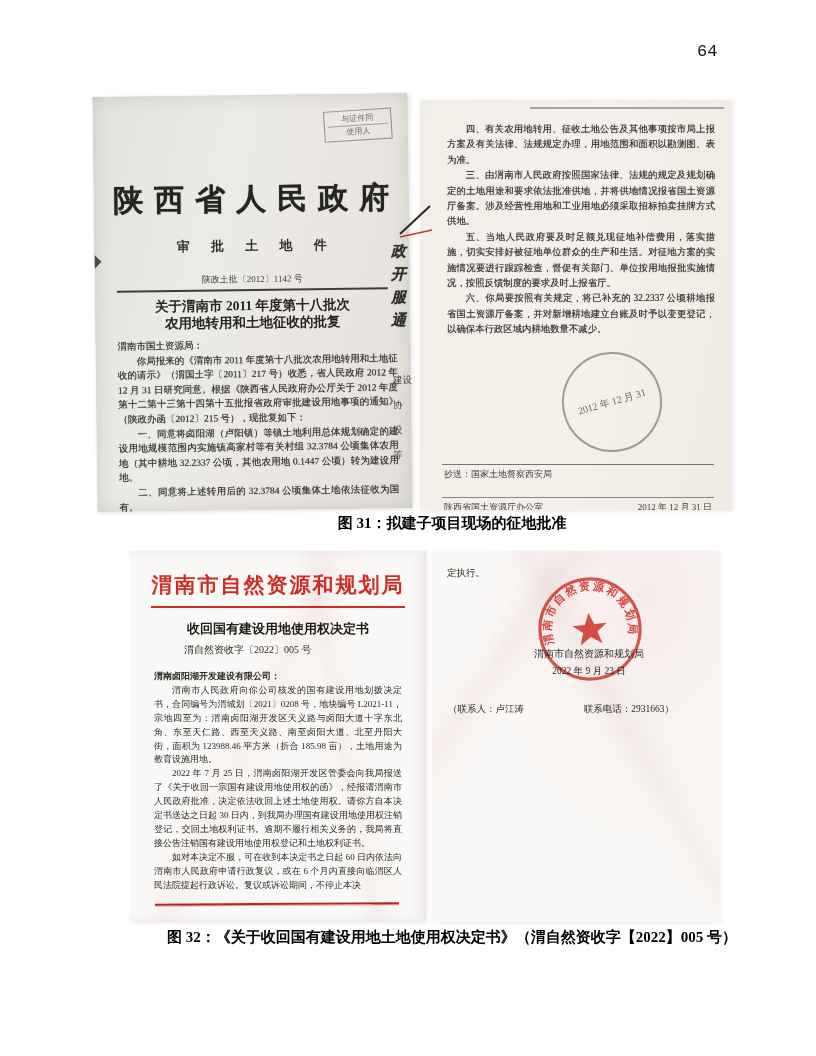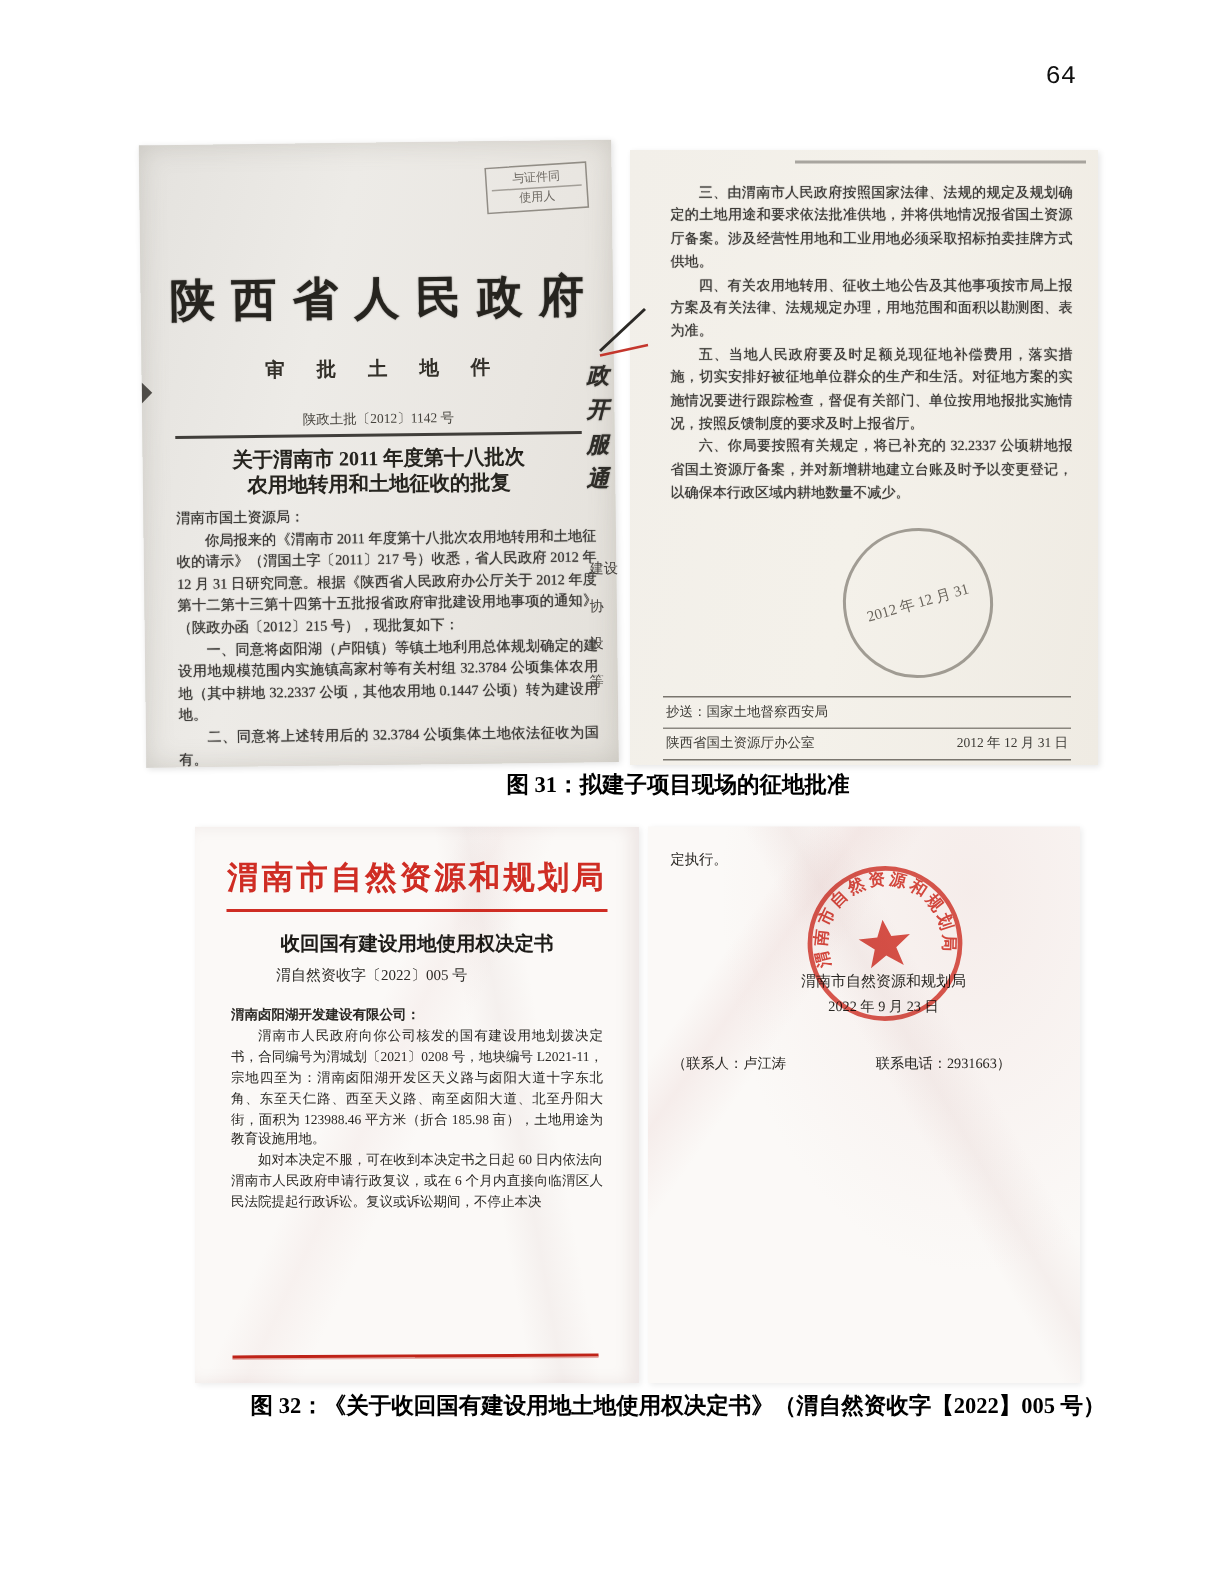--- a/index.html
+++ b/index.html
@@ -78,21 +78,21 @@
     display:flex;align-items:center;justify-content:center;
   }
   .f31r .gray-stamp span{
     font-size:10px;color:rgba(70,64,55,.8);transform:rotate(-6deg);white-space:nowrap;
   }
   .f31r .footer{
     position:absolute;left:22px;right:18px;top:364px;font-size:9px;color:#3d3b36;
   }
   .f31r .footer .row1{
     border-top:1.5px solid rgba(70,66,58,.7);border-bottom:1px solid rgba(70,66,58,.6);
-    padding:3px 2px 4px;
+    padding:3px 2px 16px;
   }
   .f31r .footer .row2{
     display:flex;justify-content:space-between;padding:3px 2px 4px;
     border-bottom:1.5px solid rgba(70,66,58,.7);
   }
   
   .edge-col{
     position:absolute;left:391px;top:240px;width:26px;overflow:hidden;
     font-weight:700;font-size:15px;line-height:23px;color:#2e2c28;
     text-shadow:0 0 1px rgba(40,38,34,.7);font-style:italic;
@@ -178,22 +178,22 @@
     <p>你局报来的《渭南市 2011 年度第十八批次农用地转用和土地征收的请示》（渭国土字〔2011〕217 号）收悉，省人民政府 2012 年 12 月 31 日研究同意。根据《陕西省人民政府办公厅关于 2012 年度第十二第十三第十四第十五批报省政府审批建设用地事项的通知》（陕政办函〔2012〕215 号），现批复如下：</p>
     <p>一、同意将卤阳湖（卢阳镇）等镇土地利用总体规划确定的建设用地规模范围内实施镇高家村等有关村组 32.3784 公顷集体农用地（其中耕地 32.2337 公顷，其他农用地 0.1447 公顷）转为建设用地。</p>
     <p>二、同意将上述转用后的 32.3784 公顷集体土地依法征收为国有。</p>
     <p>三、同意将上述征收为国有的 32.3784 公顷土地予以批准。</p>
   </div>
 </div>
 
 <div class="scan f31r">
   <div class="top-smudge"></div>
   <div class="body fuzz">
+    <p>四、有关农用地转用、征收土地公告及其他事项按市局上报方案及有关法律、法规规定办理，用地范围和面积以勘测图、表为准。</p>
     <p>三、由渭南市人民政府按照国家法律、法规的规定及规划确定的土地用途和要求依法批准供地，并将供地情况报省国土资源厅备案。涉及经营性用地和工业用地必须采取招标拍卖挂牌方式供地。</p>
-    <p>四、有关农用地转用、征收土地公告及其他事项按市局上报方案及有关法律、法规规定办理，用地范围和面积以勘测图、表为准。</p>
     <p>五、当地人民政府要及时足额兑现征地补偿费用，落实措施，切实安排好被征地单位群众的生产和生活。对征地方案的实施情况要进行跟踪检查，督促有关部门、单位按用地报批实施情况，按照反馈制度的要求及时上报省厅。</p>
     <p>六、你局要按照有关规定，将已补充的 32.2337 公顷耕地报省国土资源厅备案，并对新增耕地建立台账及时予以变更登记，以确保本行政区域内耕地数量不减少。</p>
   </div>
   <div class="gray-stamp">
     <span>2012 年 12 月 31</span>
   </div>
   <div class="footer">
     <div class="row1">抄送：国家土地督察西安局</div>
     <div class="row2">
       <span>陕西省国土资源厅办公室</span>
@@ -222,20 +222,21 @@
 <div class="caption cap31">图 31：拟建子项目现场的征地批准</div>
 
 <div class="scan f32l">
   <div class="red-org">渭南市自然资源和规划局</div>
   <div class="red-rule"></div>
   <div class="dec-title">收回国有建设用地使用权决定书</div>
   <div class="dec-no">渭自然资收字〔2022〕005 号</div>
   <div class="body">
     <p class="salut">渭南卤阳湖开发建设有限公司：</p>
     <p>渭南市人民政府向你公司核发的国有建设用地划拨决定书，合同编号为渭城划〔2021〕0208 号，地块编号 L2021-11，宗地四至为：渭南卤阳湖开发区天义路与卤阳大道十字东北角、东至天仁路、西至天义路、南至卤阳大道、北至丹阳大街，面积为 123988.46 平方米（折合 185.98 亩），土地用途为教育设施用地。</p>
+    <p>2022 年 7 月 25 日，渭南卤阳湖开发区管委会向我局报送了《关于收回一宗国有建设用地使用权的函》，经报请渭南市人民政府批准，决定依法收回上述土地使用权。请你方自本决定书送达之日起 30 日内，到我局办理国有建设用地使用权注销登记，交回土地权利证书。逾期不履行相关义务的，我局将直接公告注销国有建设用地使用权登记和土地权利证书。</p>
     <p>如对本决定不服，可在收到本决定书之日起 60 日内依法向渭南市人民政府申请行政复议，或在 6 个月内直接向临渭区人民法院提起行政诉讼。复议或诉讼期间，不停止本决</p>
   </div>
   <div class="red-underline"></div>
 </div>
 
 <div class="scan f32r">
   <div class="opening">定执行。</div>
   <div class="signer">渭南市自然资源和规划局</div>
   <div class="sign-date">2022 年 9 月 23 日</div>
   <svg class="stamp-svg" width="112" height="112" viewBox="0 0 112 112">

